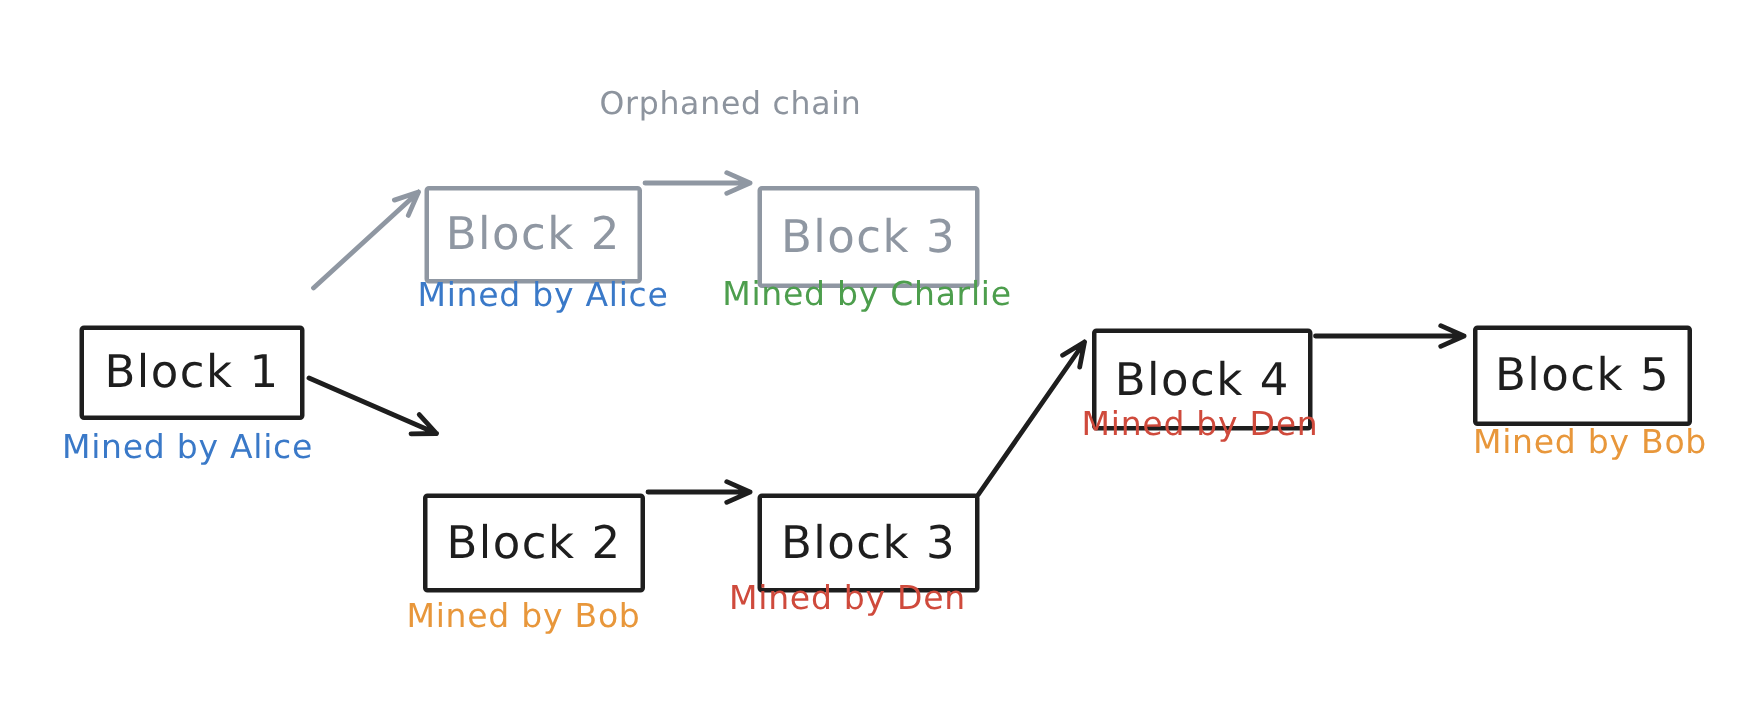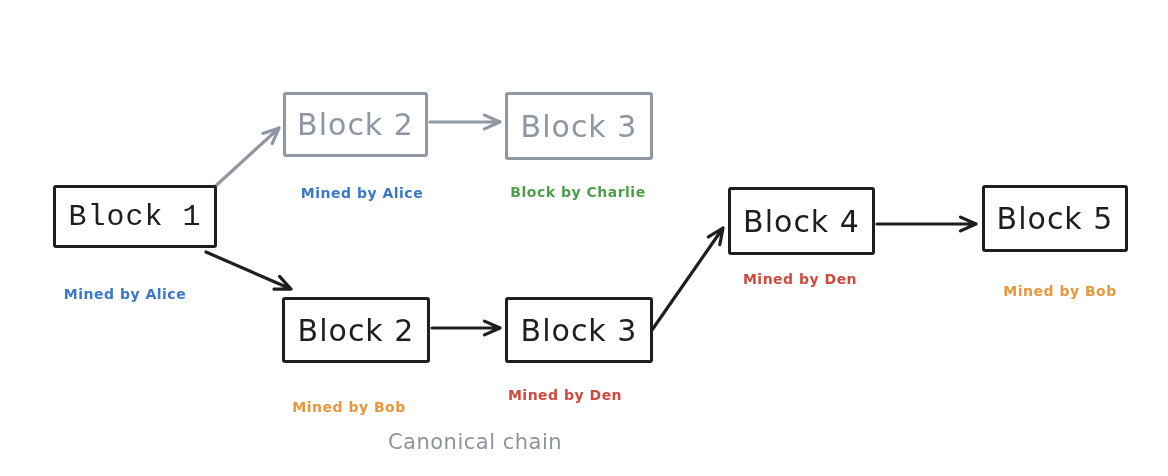--- a/index.html
+++ b/index.html
@@ -23,38 +23,39 @@
   }
   .block {
     position: absolute;
     box-sizing: border-box;
     display: flex;
     align-items: center;
     justify-content: center;
     background: #ffffff;
     border: 3px solid var(--ink, #1e1e1e);
     border-radius: 3px;
+    margin-top: 32px;
   }
   .block span {
     font-size: 30px;
     letter-spacing: 1px;
     color: var(--ink, #1e1e1e);
     white-space: nowrap;
   }
   .block.orphaned {
     border-color: var(--muted, #8b929d);
   }
   .block.orphaned span {
     color: var(--muted, #8b929d);
   }
   .miner {
     position: absolute;
     transform: translateX(-50%);
-    font-size: 14px;
-    font-weight: bold;
+    font-size: 22px;
+    font-weight: normal;
     letter-spacing: 0.5px;
     white-space: nowrap;
   }
   .miner.alice   { color: var(--alice,   #3a79c8); }
   .miner.bob     { color: var(--bob,     #e8973b); margin-top: 12px; }
   .miner.charlie { color: var(--charlie, #4d9e4d); }
   .miner.den     { color: var(--den,     #cf4a3c); text-align: right; }
   .chain-label {
     position: absolute;
     transform: translateX(-50%);
@@ -70,36 +71,36 @@
 <div class="canvas">
   <svg class="arrows-layer" viewBox="0 0 1168 476" xmlns="http://www.w3.org/2000/svg">
       <path d="M 209 192 L 279 128 M 279 128 L 272.2 143.6 M 279 128 L 262.9 133.4" fill="none" stroke="#8f97a2" stroke-width="3.2" stroke-linecap="round" stroke-linejoin="round"></path>
       <path d="M 430 122 L 500 122 M 500 122 L 484.5 128.9 M 500 122 L 484.5 115.1" fill="none" stroke="#8f97a2" stroke-width="3.2" stroke-linecap="round" stroke-linejoin="round"></path>
       <path d="M 206 252 L 291 289 M 291 289 L 274.0 289.2 M 291 289 L 279.5 276.4" fill="none" stroke="#1e1e1e" stroke-width="3.2" stroke-linecap="round" stroke-linejoin="round"></path>
       <path d="M 432 328 L 500 328 M 500 328 L 484.5 334.9 M 500 328 L 484.5 321.1" fill="none" stroke="#1e1e1e" stroke-width="3.2" stroke-linecap="round" stroke-linejoin="round"></path>
       <path d="M 652 330 L 723 228 M 723 228 L 719.8 244.7 M 723 228 L 708.4 236.8" fill="none" stroke="#1e1e1e" stroke-width="3.2" stroke-linecap="round" stroke-linejoin="round"></path>
       <path d="M 877 224 L 976 224 M 976 224 L 960.5 230.9 M 976 224 L 960.5 217.1" fill="none" stroke="#1e1e1e" stroke-width="3.2" stroke-linecap="round" stroke-linejoin="round"></path>
     </svg>
 
+  <div class="chain-label" style="left: 487px; top: 57px;">Orphaned chain</div>
 
-  <div class="chain-label" style="left: 475px; top: 430px;">Canonical chain</div>
 
   <div>
-      <div class="block active" style="left: 53px; top: 185px; width: 164px; height: 63px; font-family: Liberation Mono, monospace;">
+      <div class="block active" style="left: 53px; top: 185px; width: 150px; height: 63px;">
         <span>Block 1</span>
       </div>
       <div class="miner alice" style="left: 125px; top: 286px;">Mined by Alice</div>
       <div class="block orphaned" style="left: 283px; top: 92px; width: 145px; height: 65px;">
         <span>Block 2</span>
       </div>
       <div class="miner alice" style="left: 362px; top: 185px;">Mined by Alice</div>
       <div class="block orphaned" style="left: 505px; top: 92px; width: 148px; height: 68px;">
         <span>Block 3</span>
       </div>
-      <div class="miner charlie" style="left: 578px; top: 184px;">Block by Charlie</div>
+      <div class="miner charlie" style="left: 578px; top: 184px;">Mined by Charlie</div>
       <div class="block active" style="left: 282px; top: 297px; width: 148px; height: 66px;">
         <span>Block 2</span>
       </div>
       <div class="miner bob" style="left: 349px; top: 387px;">Mined by Bob</div>
       <div class="block active" style="left: 505px; top: 297px; width: 148px; height: 66px;">
         <span>Block 3</span>
       </div>
       <div class="miner den" style="left: 565px; top: 387px;">Mined by Den</div>
       <div class="block active" style="left: 728px; top: 187px; width: 147px; height: 68px;">
         <span>Block 4</span>

